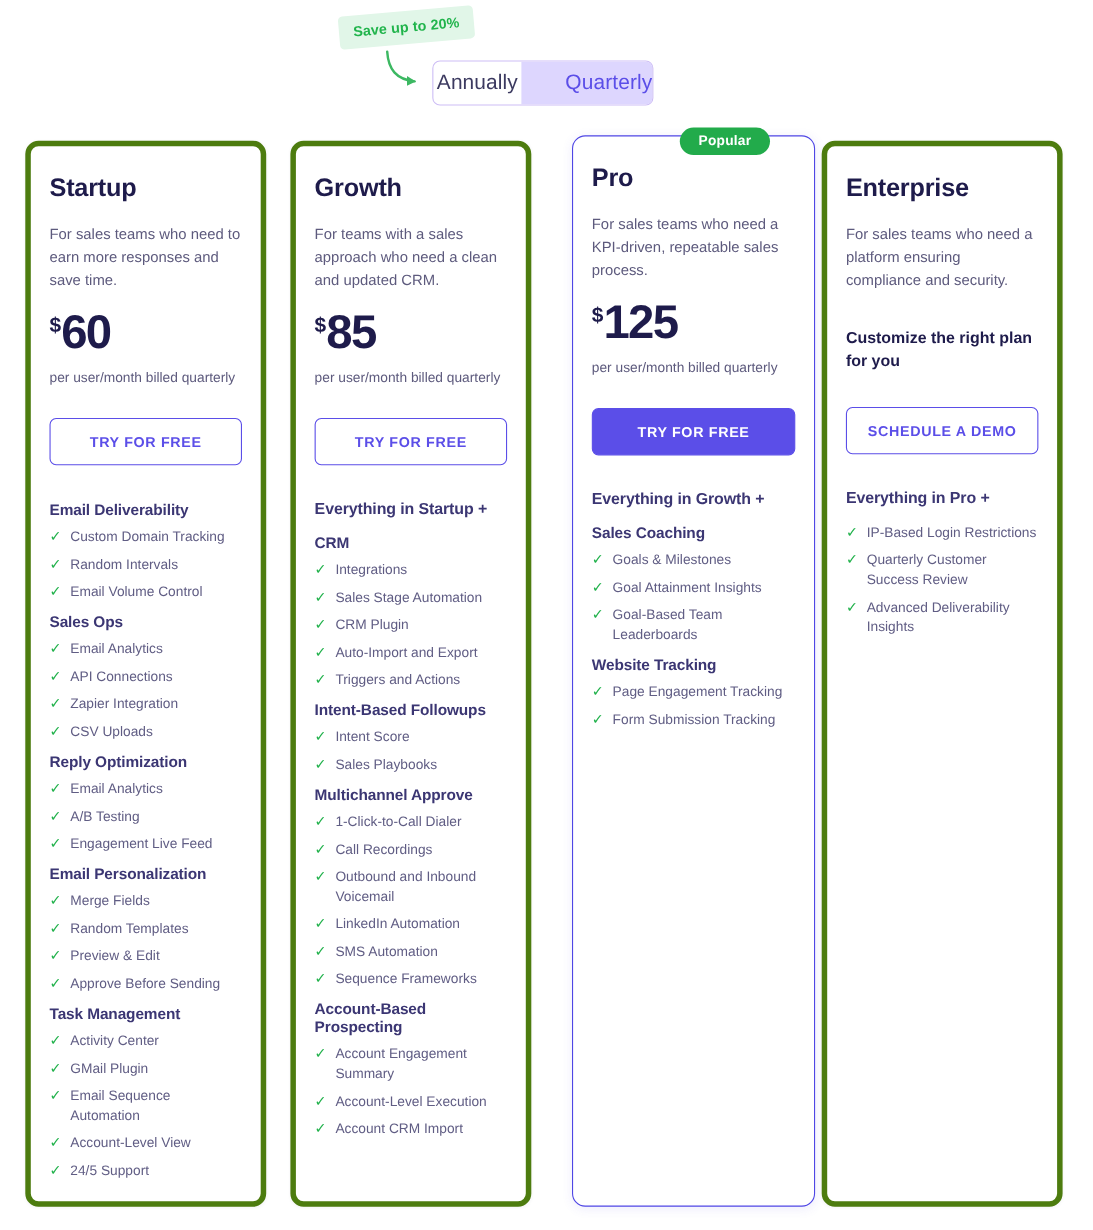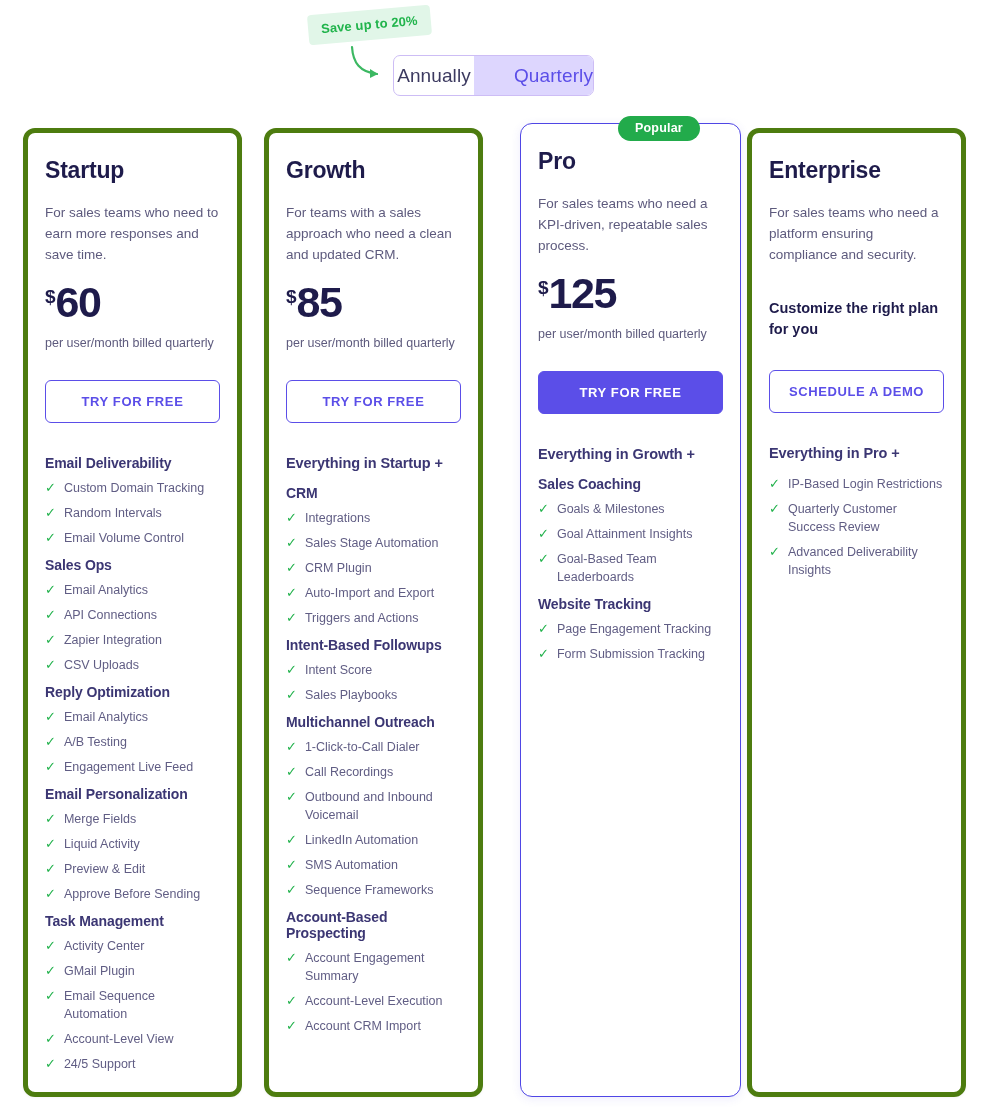--- a/index.html
+++ b/index.html
@@ -227,21 +227,21 @@
             </div>
         </div>
         <div class="group">
           <div class="feat-head">Email Personalization</div>
           <div class="feat-item">
               <span class="tick">✓</span>
               <span>Merge Fields</span>
             </div>
           <div class="feat-item">
               <span class="tick">✓</span>
-              <span>Liquid Activity</span>
+              <span>Random Templates</span>
             </div>
           <div class="feat-item">
               <span class="tick">✓</span>
               <span>Preview &amp; Edit</span>
             </div>
           <div class="feat-item">
               <span class="tick">✓</span>
               <span>Approve Before Sending</span>
             </div>
         </div>
@@ -310,21 +310,21 @@
           <div class="feat-item">
               <span class="tick">✓</span>
               <span>Intent Score</span>
             </div>
           <div class="feat-item">
               <span class="tick">✓</span>
               <span>Sales Playbooks</span>
             </div>
         </div>
         <div class="group">
-          <div class="feat-head">Multichannel Outreach</div>
+          <div class="feat-head">Multichannel Approve</div>
           <div class="feat-item">
               <span class="tick">✓</span>
               <span>1-Click-to-Call Dialer</span>
             </div>
           <div class="feat-item">
               <span class="tick">✓</span>
               <span>Call Recordings</span>
             </div>
           <div class="feat-item">
               <span class="tick">✓</span>

